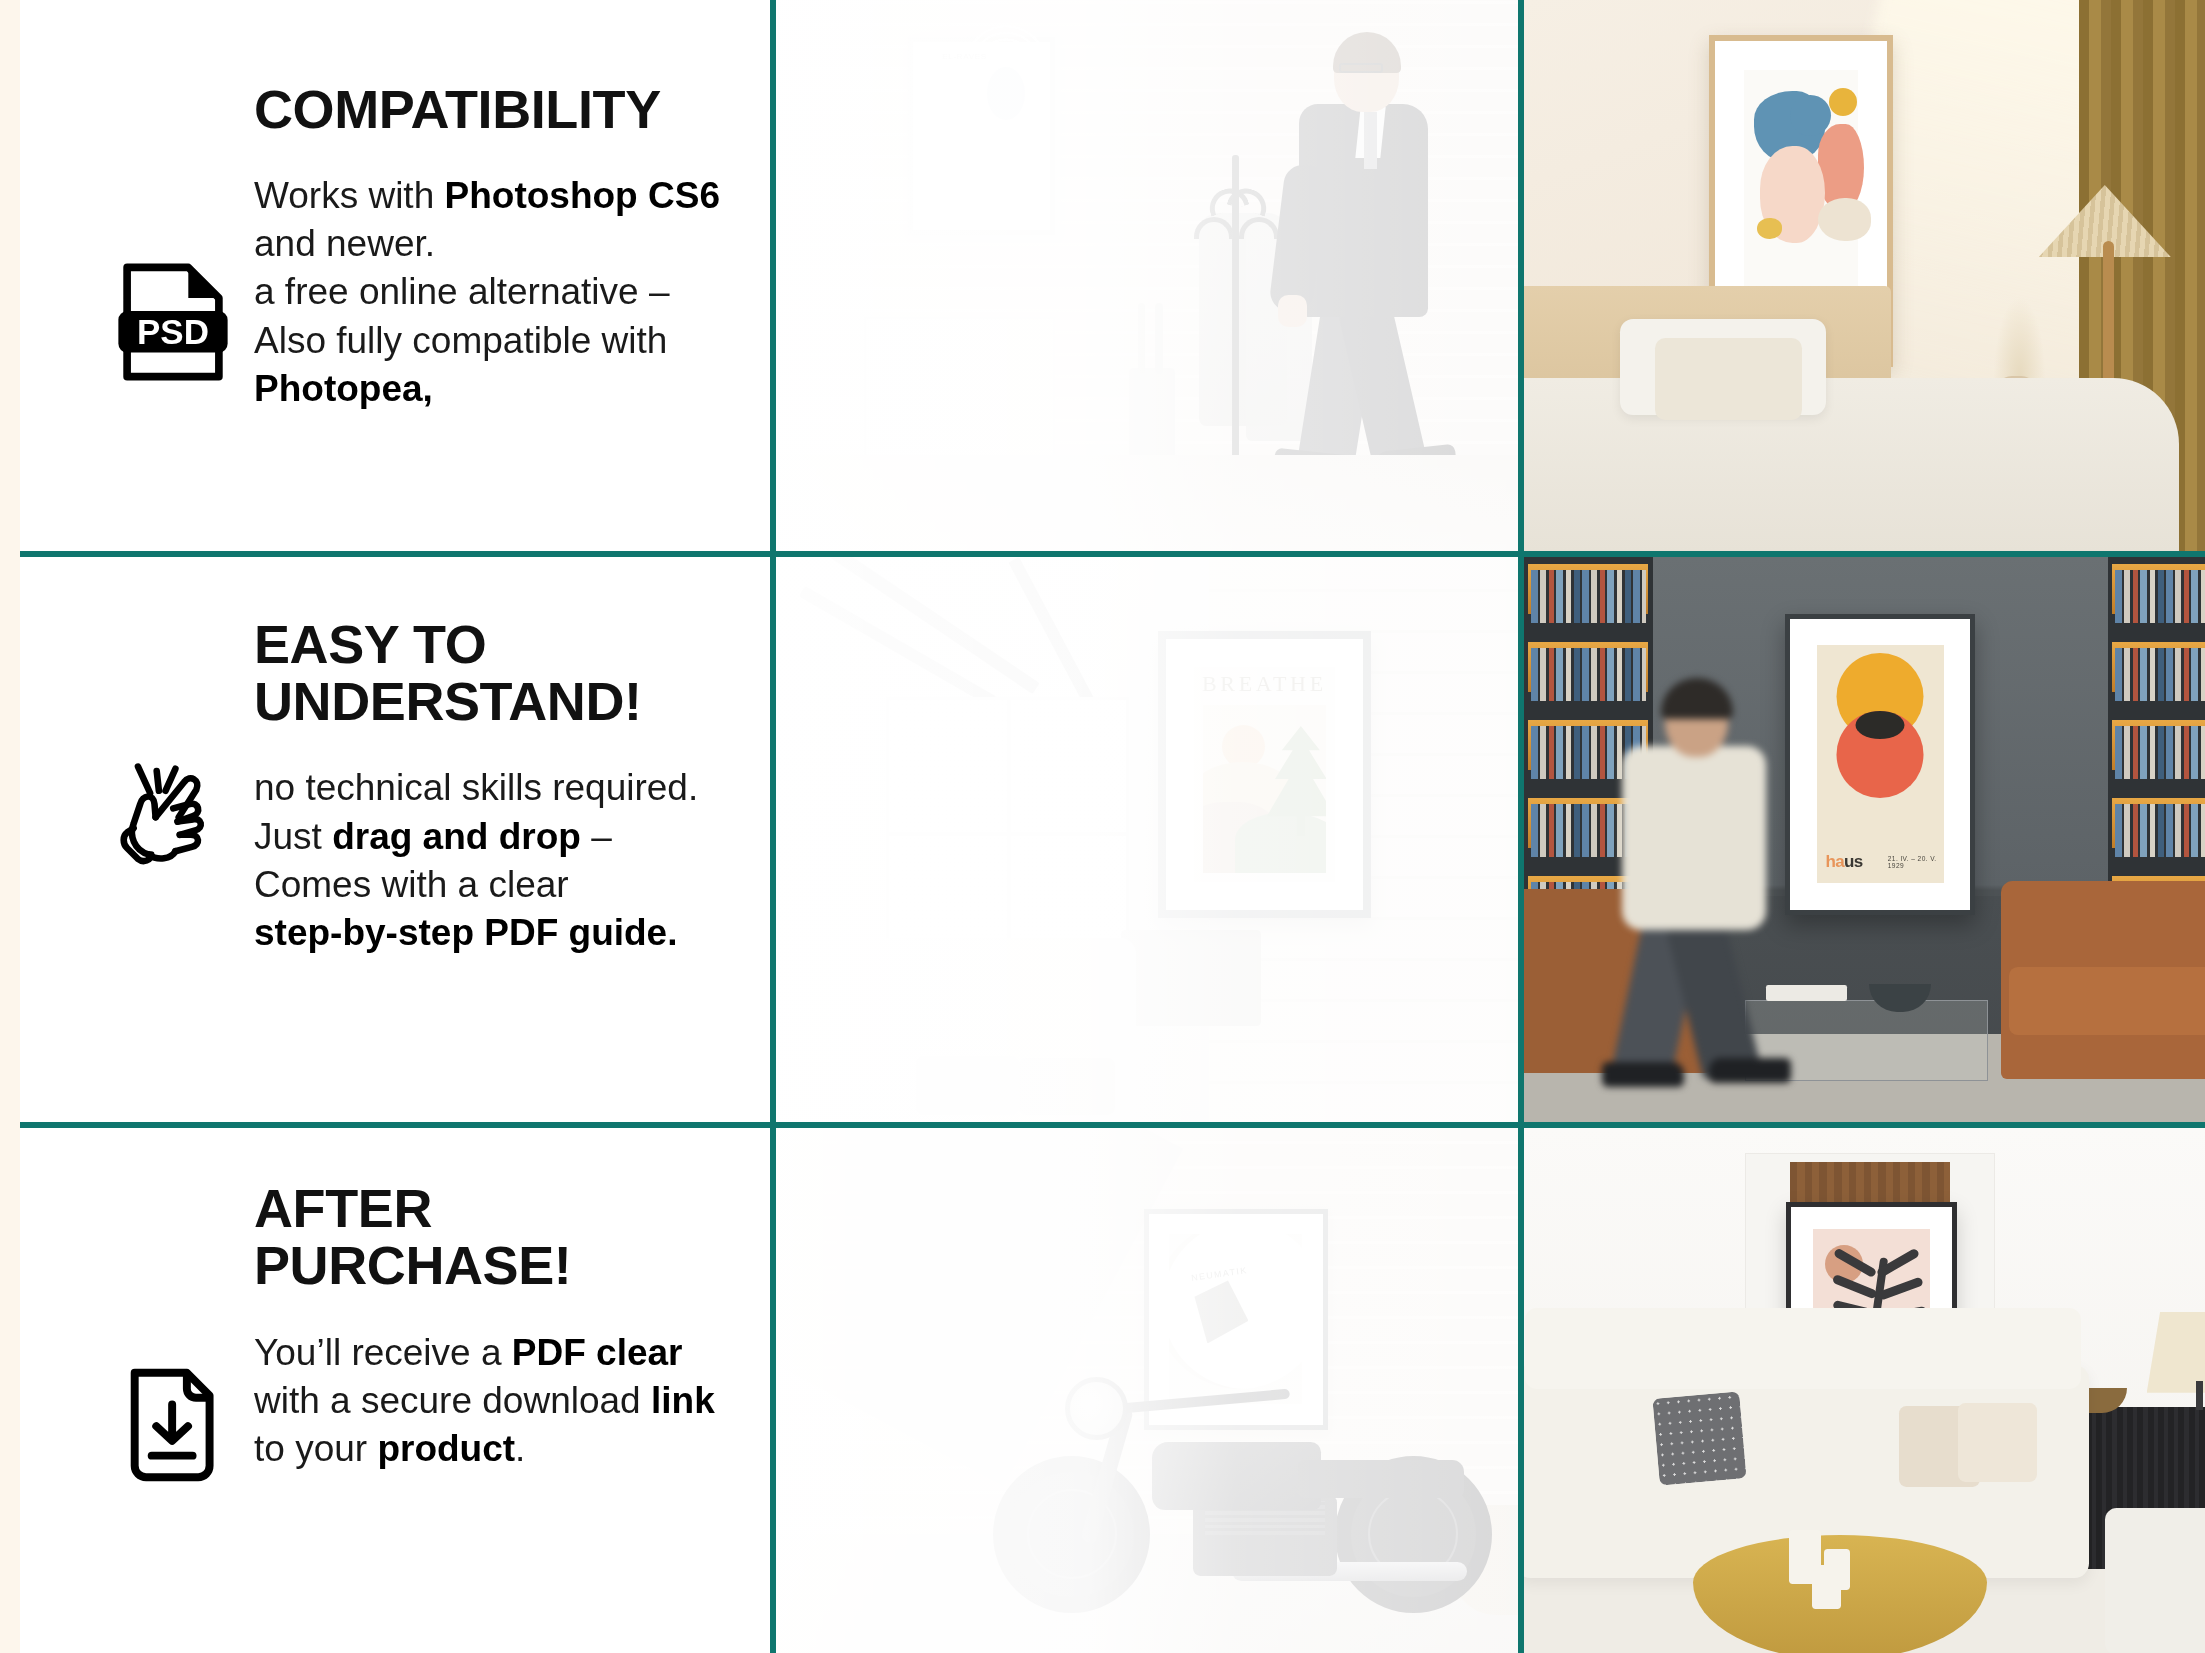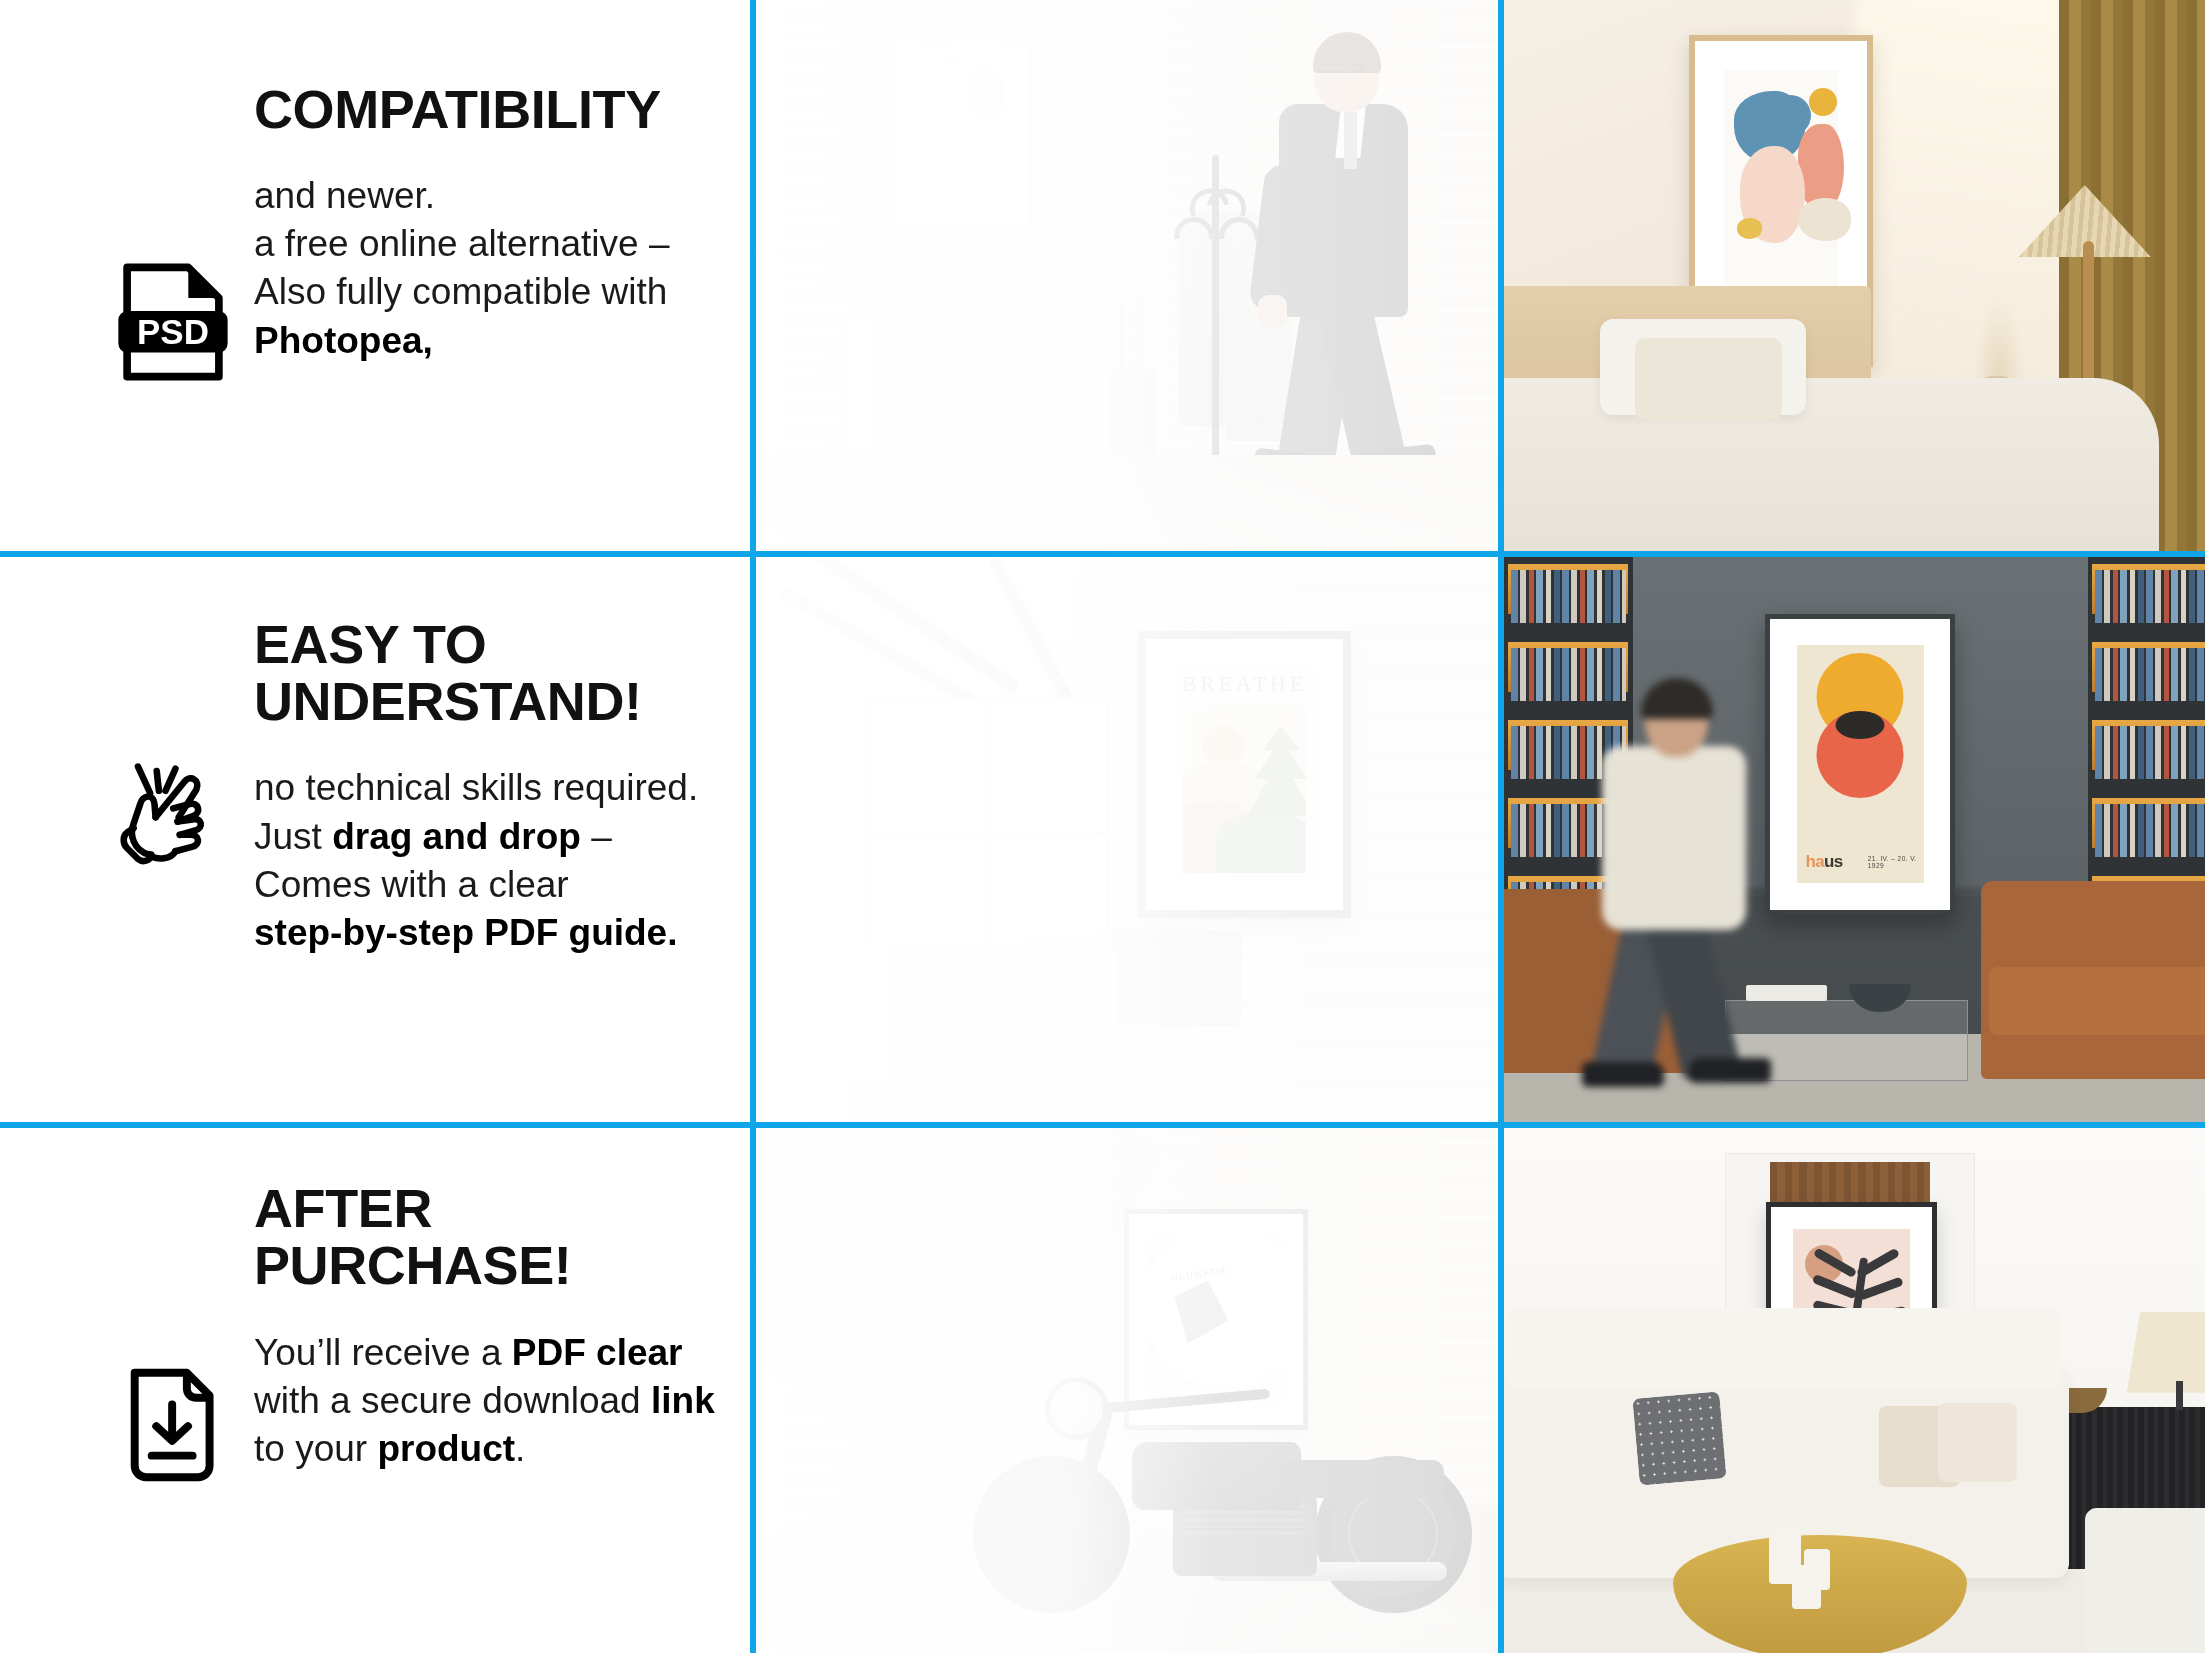--- a/index.html
+++ b/index.html
@@ -5,21 +5,21 @@
   *{box-sizing:border-box;margin:0;padding:0;}
   html,body{width:2205px;height:1654px;overflow:hidden;background:#ffffff;}
   body{font-family:"Liberation Sans",sans-serif;}
 
   #stage{position:relative;width:2205px;height:1654px;background:#fdf6ec;overflow:hidden;}
 
   
   .grid{position:absolute;inset:0;display:grid;
         grid-template-columns:750px 742px 713px;
         grid-template-rows:551px 565px 538px;
-        gap:5.9px;background:#0ea5e9;}
+        gap:5.9px;background:#0f766e;margin-left:20px;}
   .cell{position:relative;overflow:hidden;background:#fff;}
 
   
   .veil{position:absolute;inset:0;background:
         linear-gradient(90deg,rgba(255,255,255,.99) 0%,rgba(255,255,255,.97) 42%,rgba(255,255,255,.88) 62%,rgba(255,255,255,.83) 100%);
         pointer-events:none;z-index:6;}
 
   
   .hall{position:absolute;inset:0;background:
       repeating-linear-gradient(0deg,#efe9e3 0 19px,#f6f1ec 19px 22px),
@@ -463,20 +463,21 @@
       <h2>COMPATIBILITY</h2>
       <div class="icon">
         <svg width="110" height="118" viewBox="0 0 100 108">
           <path d="M8 4 h56 l28 28 v72 H8 Z" fill="#fff" stroke="#000" stroke-width="7" stroke-linejoin="round"></path>
           <path d="M64 4 l28 28 H64 Z" fill="#000"></path>
           <rect x="0" y="44" width="100" height="38" rx="8" fill="#000"></rect>
           <text x="50" y="74" font-family="Liberation Sans, sans-serif" font-size="32" font-weight="700" fill="#fff" text-anchor="middle">PSD</text>
         </svg>
       </div>
       <div class="body">
+          <div><span>Works with </span><b>Photoshop CS6</b></div>
           <div><span>and newer.</span></div>
           <div><span>a free online alternative –</span></div>
           <div><span>Also fully compatible with </span><b>Photopea,</b></div>
         </div>
     </div>
 
     <div class="block b2w">
       <h2>EASY TO UNDERSTAND!</h2>
       <div class="icon">
         <svg width="110" height="110" viewBox="0 0 100 100">

